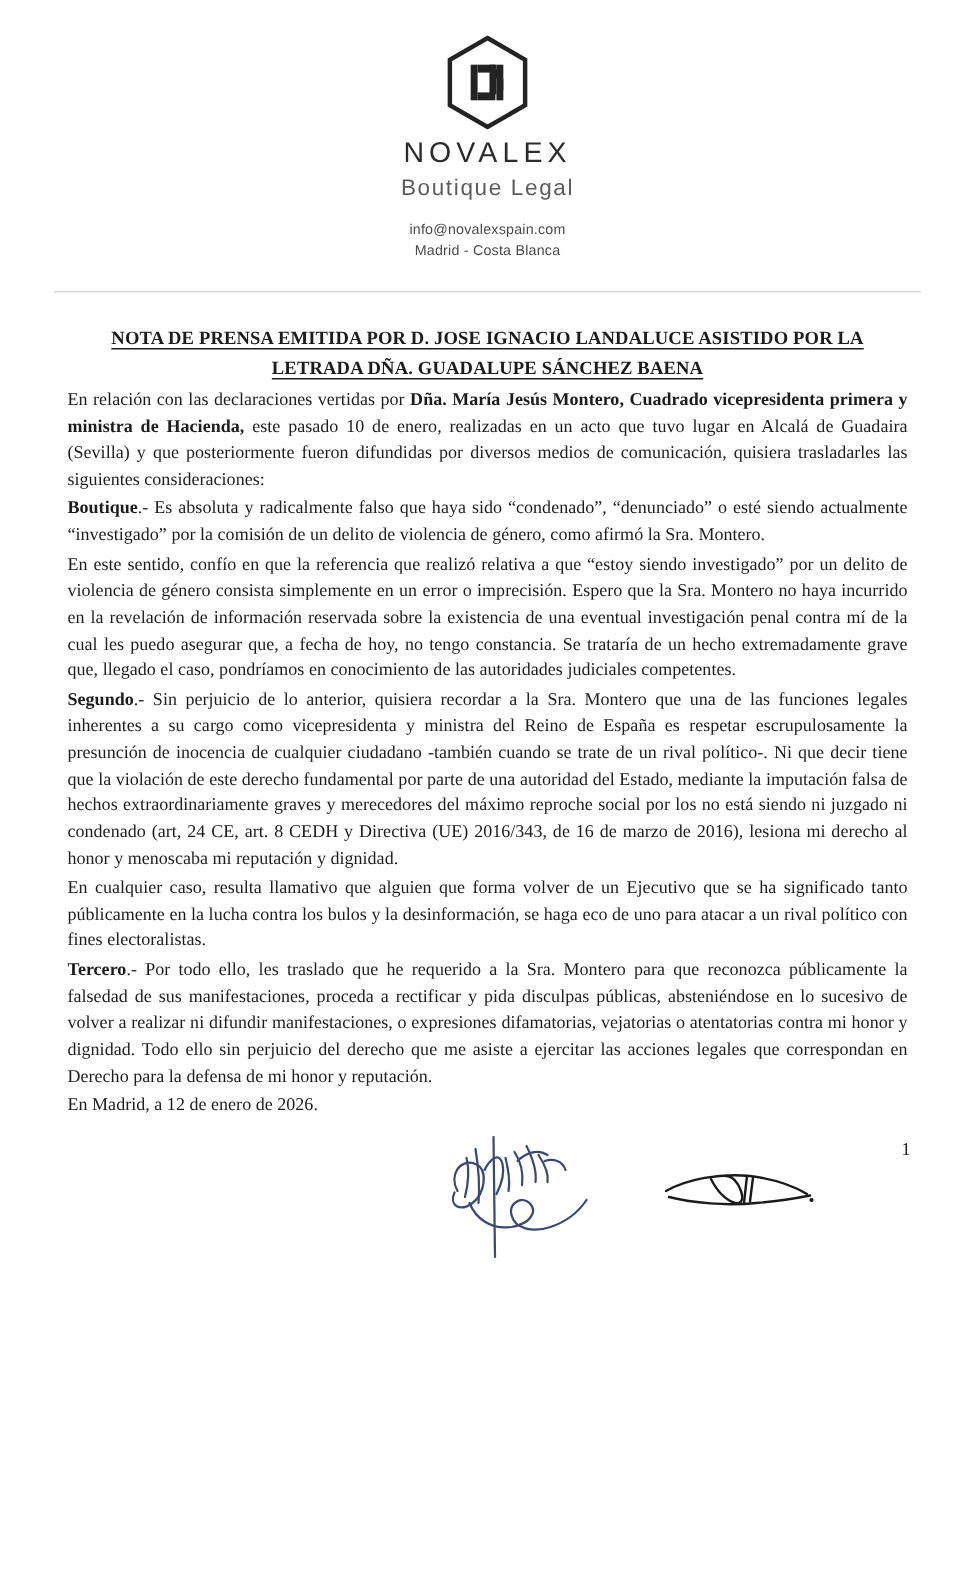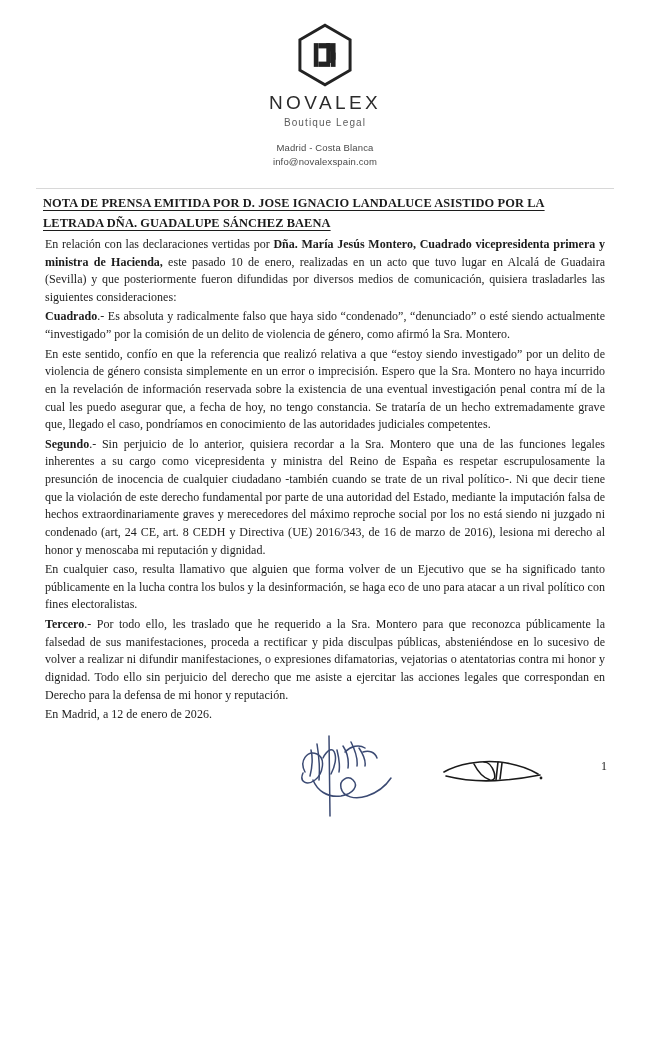--- a/index.html
+++ b/index.html
@@ -40,21 +40,21 @@
     font-family: "Liberation Sans", sans-serif;
     font-size: 19px;
     letter-spacing: 3.4px;
     font-weight: 400;
     color: #2b2b2b;
     line-height: 1.15;
     margin-top: 1px;
   }
   .brand-tagline {
     font-family: "Liberation Sans", sans-serif;
-    font-size: 10px;
+    font-size: 15px;
     letter-spacing: 1.1px;
     color: #5c5c5c;
     margin-top: 3px;
   }
   .contact-block {
     font-family: "Liberation Sans", sans-serif;
     font-size: 9.5px;
     line-height: 1.48;
     color: #4a4a4a;
     margin-top: 13px;
@@ -69,27 +69,27 @@
     margin: 19px auto 0 auto;
   }
 
   
   .content {
     padding: 0 43px;
     box-sizing: border-box;
   }
 
   .doc-title {
-    text-align: left;
+    text-align: center;
     font-family: "Liberation Serif", serif;
     font-weight: bold;
     font-size: 12.4px;
     line-height: 1.65;
     letter-spacing: 0.1px;
-    margin-top: 4px;
+    margin-top: 20px;
     margin-bottom: 0;
     text-decoration: underline;
     text-underline-offset: 2.5px;
   }
 
   p.para {
     text-align: justify;
     font-size: 12px;
     line-height: 1.47;
     margin: 2px;
@@ -147,34 +147,34 @@
       <path d="M40,60 L40,68 L58,68 L58,60 Z" fill="#232323"></path>
       <path d="M52,32 L52,62 L59,62 L59,32 Z" fill="#232323"></path>
       <path d="M59,32 L66,32 L66,68 L59,68 Z" fill="#232323"></path>
       <path d="M52,33 L66,58 L66,47 L56,32 Z" fill="#232323"></path>
     </svg>
 
     <div class="brand-name">NOVALEX</div>
     <div class="brand-tagline">Boutique Legal</div>
 
     <div class="contact-block">
+      <span class="contact-line">info@novalexspain.com</span>
       <span class="contact-line">Madrid - Costa Blanca</span>
-      <span class="contact-line">info@novalexspain.com</span>
     </div>
 
     <div class="header-divider"></div>
   </div>
 
   <div class="content">
 
     <h1 class="doc-title">NOTA DE PRENSA EMITIDA POR D. JOSE IGNACIO LANDALUCE ASISTIDO POR LA LETRADA DÑA. GUADALUPE SÁNCHEZ BAENA</h1>
 
     <p class="para p-intro"><span>En relación con las declaraciones vertidas por </span><span class="lead">Dña. María Jesús Montero, Cuadrado vicepresidenta primera y ministra de Hacienda,</span><span> este pasado 10 de enero, realizadas en un acto que tuvo lugar en Alcalá de Guadaira (Sevilla) y que posteriormente fueron difundidas por diversos medios de comunicación, quisiera trasladarles las siguientes consideraciones:</span></p>
 
-    <p class="para p-primero"><span class="lead">Cuadrado</span><span>.-</span><span>  Es absoluta y radicalmente falso que haya sido “condenado”, “denunciado” o esté siendo actualmente “investigado” por la comisión de un delito de violencia de género, como afirmó la Sra. Montero.</span></p>
+    <p class="para p-primero"><span class="lead">Boutique</span><span>.-</span><span>  Es absoluta y radicalmente falso que haya sido “condenado”, “denunciado” o esté siendo actualmente “investigado” por la comisión de un delito de violencia de género, como afirmó la Sra. Montero.</span></p>
 
     <p class="para p-primero-2">En este sentido, confío en que la referencia que realizó relativa a que “estoy siendo investigado” por un delito de violencia de género consista simplemente en un error o imprecisión. Espero que la Sra. Montero no haya incurrido en la revelación de información reservada sobre la existencia de una eventual investigación penal contra mí de la cual les puedo asegurar que, a fecha de hoy, no tengo constancia.  Se trataría de un hecho extremadamente grave que, llegado el caso, pondríamos en conocimiento de las autoridades judiciales competentes.</p>
 
     <p class="para p-segundo"><span class="lead">Segundo</span><span>.-</span><span> Sin perjuicio de lo anterior, quisiera recordar a la Sra. Montero que una de las funciones legales inherentes a su cargo como vicepresidenta y ministra del Reino de España es respetar escrupulosamente la presunción de inocencia de cualquier ciudadano -también cuando se trate de un rival político-. Ni que decir tiene que la violación de este derecho fundamental por parte de una autoridad del Estado, mediante la imputación falsa de hechos extraordinariamente graves y merecedores del máximo reproche social por los no está siendo ni juzgado ni condenado (art, 24 CE, art. 8 CEDH y Directiva (UE) 2016/343, de 16 de marzo de 2016), lesiona mi derecho al honor y menoscaba mi reputación y dignidad.</span></p>
 
     <p class="para p-segundo-2">En cualquier caso, resulta llamativo que alguien que forma volver de un Ejecutivo que se ha significado tanto públicamente en la lucha contra los bulos y la desinformación, se haga eco de uno para atacar a un rival político con fines electoralistas.</p>
 
     <p class="para p-tercero"><span class="lead">Tercero</span><span>.-</span><span> Por todo ello, les traslado que he requerido a la Sra. Montero para que reconozca públicamente la falsedad de sus manifestaciones, proceda a rectificar y pida disculpas públicas, absteniéndose en lo sucesivo de volver a realizar ni difundir manifestaciones, o expresiones difamatorias, vejatorias o atentatorias contra mi honor y dignidad. Todo ello sin perjuicio del derecho que me asiste a ejercitar las acciones legales que correspondan en Derecho para la defensa de mi honor y reputación.</span></p>
 
 

